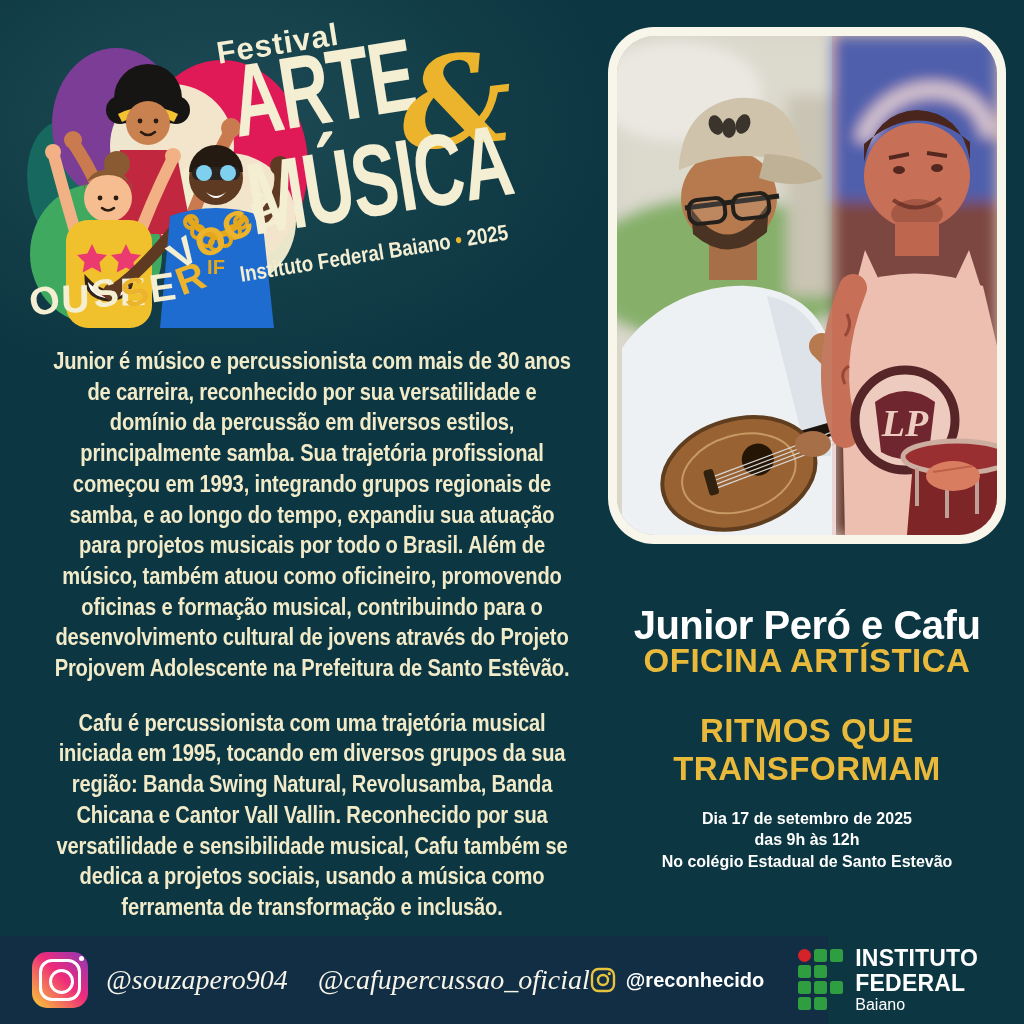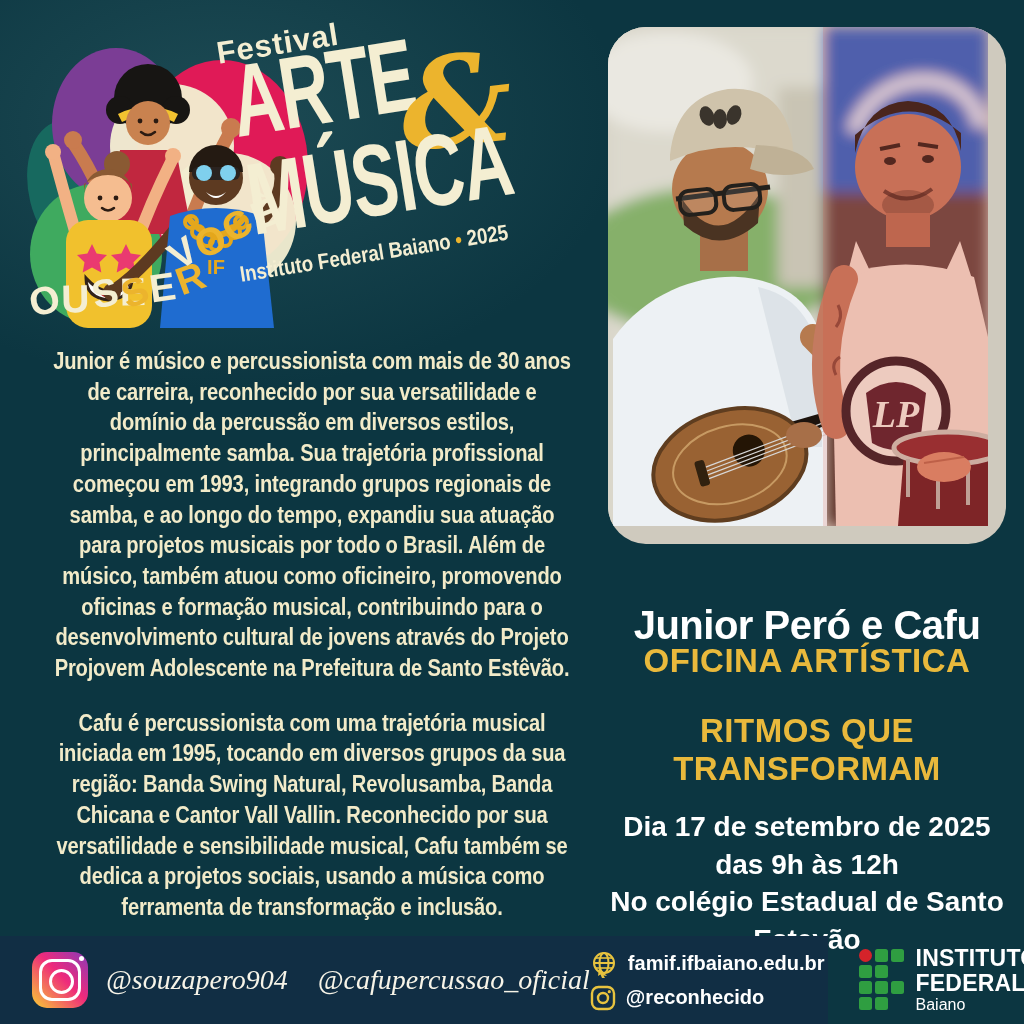--- a/index.html
+++ b/index.html
@@ -48,30 +48,30 @@
   .bios{position:absolute;left:32px;top:346px;width:560px;}
   .bio{
     white-space:pre-line;text-align:center;color:#f2ebc9;font-weight:bold;
     font-size:23px;line-height:1.335;letter-spacing:-0.2px;
     width:640px;margin-left:-40px;transform:scaleX(.875);transform-origin:center top;
   }
   .bio + .bio{margin-top:24px;}
   
   .photo-frame{
     position:absolute;left:608px;top:27px;width:398px;height:517px;
-    background:#f8f5ea;border-radius:46px;box-sizing:border-box;
+    background:#f8f5ea;border-radius:46px;box-sizing:border-box;padding:9px;
   }
   .photo-inner{width:100%;height:100%;border-radius:38px;overflow:hidden;background:#cfcabe;}
   
   .rp{position:absolute;left:608px;width:398px;text-align:center;}
   .rp-names{top:570px;color:#ffffff;font-size:40px;font-weight:bold;letter-spacing:-0.5px;margin-top:33px;}
   .rp-yellow{color:#e9b93c;font-weight:bold;font-size:33px;letter-spacing:.5px;}
   .rp-oficina{top:642px;}
   .rp-ritmos{top:712px;}
-  .rp-dates{top:808px;color:#ffffff;font-weight:bold;font-size:28px;line-height:1.34;}
+  .rp-dates{top:808px;color:#ffffff;font-weight:bold;font-size:16px;line-height:1.34;}
   
   .footer{
     position:absolute;left:0;top:936px;width:828px;height:88px;background:#112e44;
     display:flex;align-items:center;box-sizing:border-box;padding:0 24px 0 32px;
   }
   .ig-badge{
     position:relative;width:56px;height:56px;border-radius:15px;flex:0 0 auto;
     background:linear-gradient(45deg,#f9ce34 0%,#ee2a7b 55%,#8a3ab9 100%);
   }
   .ig-frame{position:absolute;inset:7px;border:3.5px solid #fff;border-radius:13px;}
@@ -303,31 +303,20 @@
       <div class="ig-frame"></div>
         <div class="ig-lens"></div>
         <div class="ig-dot"></div>
     </div>
     <div class="handles">
       <span>@souzapero904</span>
       <span>@cafupercussao_oficial</span>
     </div>
     <div class="mid">
       <div class="mid-row">
-        <svg width="28" height="28" viewBox="0 0 28 28">
-          <circle cx="14" cy="13" r="10" fill="none" stroke="#e7c33f" stroke-width="2"></circle>
-          <ellipse cx="14" cy="13" rx="4.5" ry="10" fill="none" stroke="#e7c33f" stroke-width="2"></ellipse>
-          <line x1="4" y1="13" x2="24" y2="13" stroke="#e7c33f" stroke-width="2"></line>
-          <line x1="5.5" y1="8" x2="22.5" y2="8" stroke="#e7c33f" stroke-width="1.6"></line>
-          <line x1="5.5" y1="18" x2="22.5" y2="18" stroke="#e7c33f" stroke-width="1.6"></line>
-          <path d="M9,18 L17,26 L13.5,25.5 L15,28 L12,28 L10.5,24.5 L8,26 Z" fill="#e7c33f"></path>
-        </svg>
-        <span>famif.ifbaiano.edu.br</span>
-      </div>
-      <div class="mid-row">
         <svg width="26" height="26" viewBox="0 0 26 26">
           <rect x="2" y="2" width="22" height="22" rx="6.5" fill="none" stroke="#e7c33f" stroke-width="2.4"></rect>
           <circle cx="13" cy="13" r="5" fill="none" stroke="#e7c33f" stroke-width="2.4"></circle>
           <circle cx="19.3" cy="6.7" r="1.6" fill="#e7c33f"></circle>
         </svg>
         <span>@reconhecido</span>
       </div>
     </div>
     <div class="iflogo">
       <div class="if-grid">

